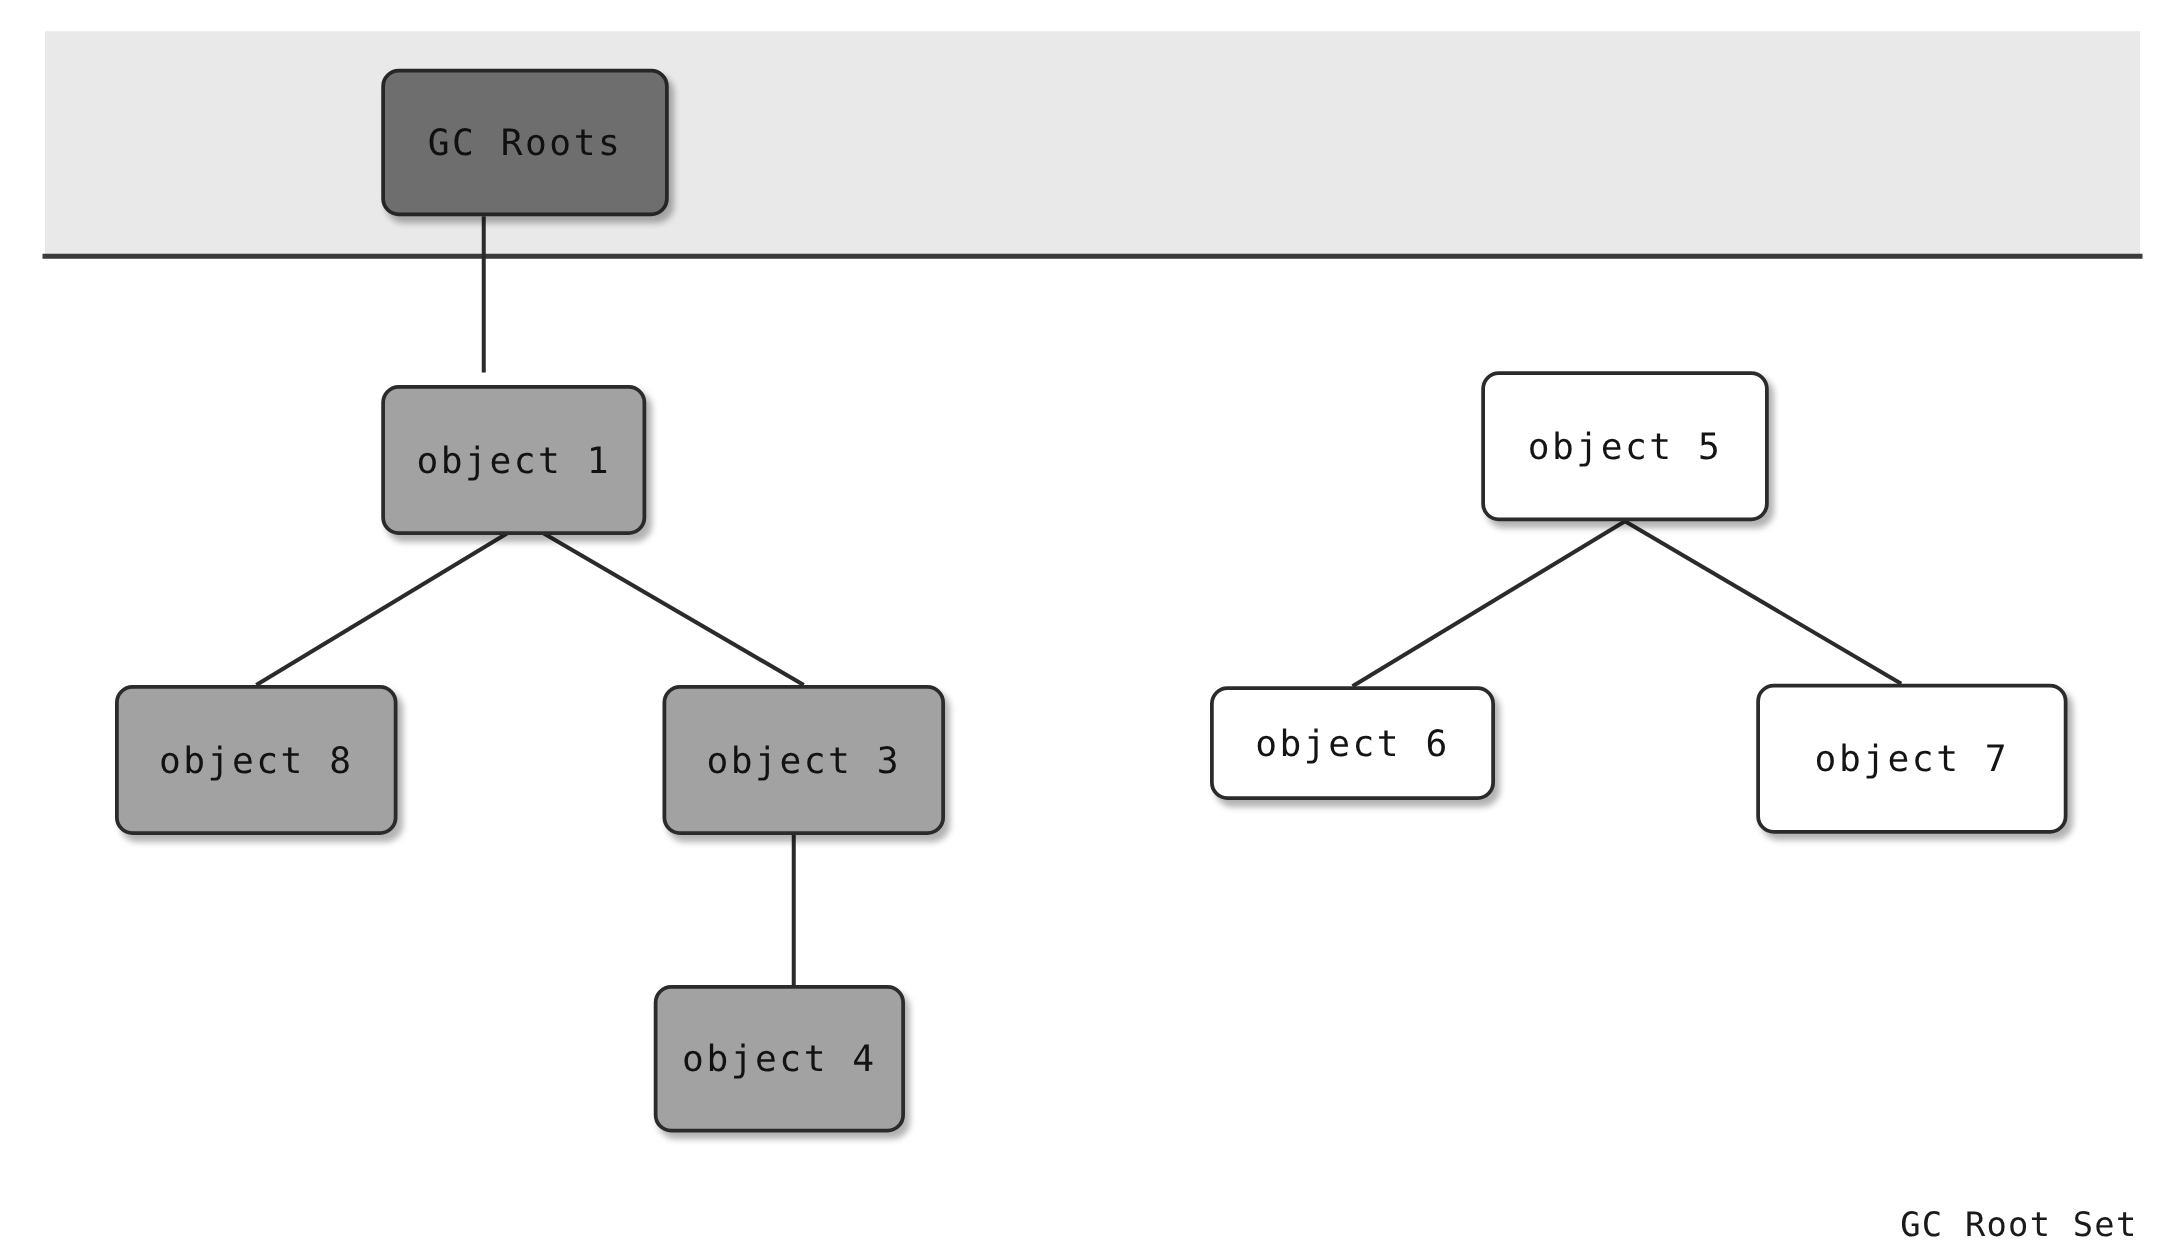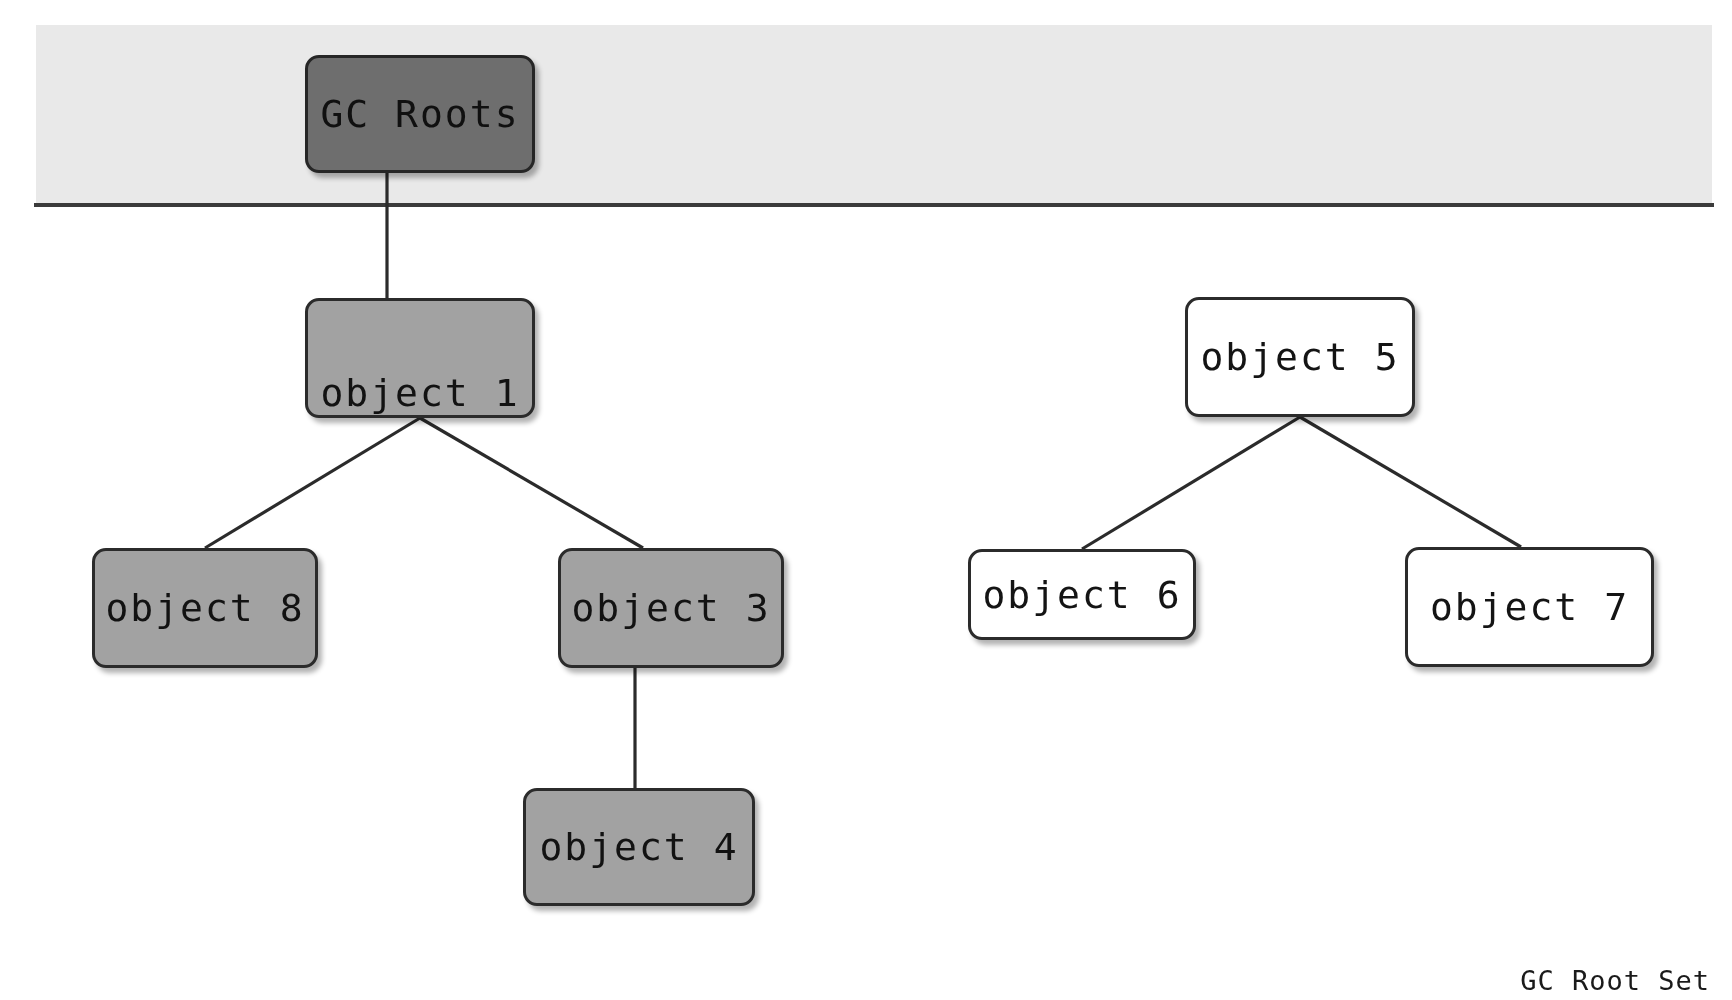--- a/index.html
+++ b/index.html
@@ -65,21 +65,21 @@
 
   
   .node {
     position: absolute;
     box-sizing: border-box;
     border: 3px solid #2b2b2b;
     border-radius: 14px;
     display: flex;
     align-items: center;
     justify-content: center;
-    font-size: 38px;
+    font-size: 29px;
     letter-spacing: 2px;
     color: #151515;
     box-shadow: 4px 5px 5px rgba(0,0,0,0.30);
     user-select: none;
   }
   .node.dark {
     background: #6e6e6e;
     color: #101010;
     border-color: #262626;
   }
@@ -109,30 +109,30 @@
       <line x1="420" y1="418" x2="643" y2="548" class="edge-line"></line>
       <line x1="635" y1="668" x2="635" y2="788" class="edge-line"></line>
       <line x1="1300" y1="417" x2="1082" y2="549" class="edge-line"></line>
       <line x1="1300" y1="417" x2="1521" y2="547" class="edge-line"></line>
     </svg>
 
   <div id="node-layer">
       <div class="node dark" style="left: 305px; top: 55px; width: 230px; height: 118px;">
         <span>GC Roots</span>
       </div>
-      <div class="node gray" style="left: 305px; top: 298px; width: 230px; height: 120px; align-items: flex-end;">
+      <div class="node gray" style="left: 305px; top: 308px; width: 212px; height: 120px;">
         <span>object 1</span>
       </div>
       <div class="node gray" style="left: 92px; top: 548px; width: 226px; height: 120px;">
         <span>object 8</span>
       </div>
-      <div class="node gray" style="left: 530px; top: 548px; width: 226px; height: 120px; margin-left: 28px;">
+      <div class="node gray" style="left: 530px; top: 548px; width: 226px; height: 120px;">
         <span>object 3</span>
       </div>
-      <div class="node gray" style="left: 523px; top: 788px; width: 232px; height: 118px;">
+      <div class="node gray" style="left: 523px; top: 788px; width: 201px; height: 118px;">
         <span>object 4</span>
       </div>
       <div class="node white" style="left: 1185px; top: 297px; width: 230px; height: 120px;">
         <span>object 5</span>
       </div>
       <div class="node white" style="left: 968px; top: 549px; width: 228px; height: 91px;">
         <span>object 6</span>
       </div>
       <div class="node white" style="left: 1405px; top: 547px; width: 249px; height: 120px;">
         <span>object 7</span>

